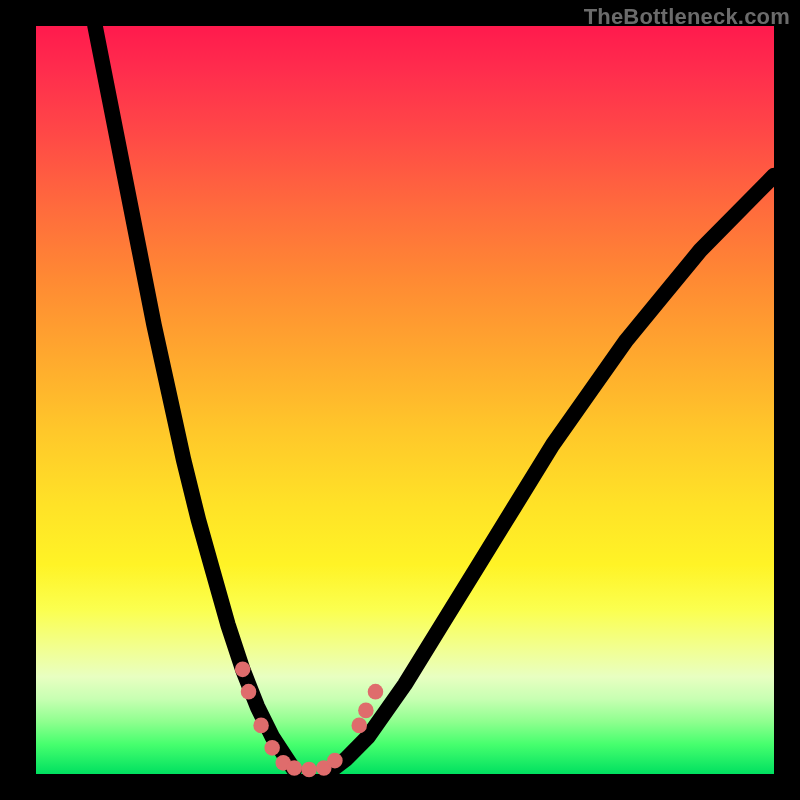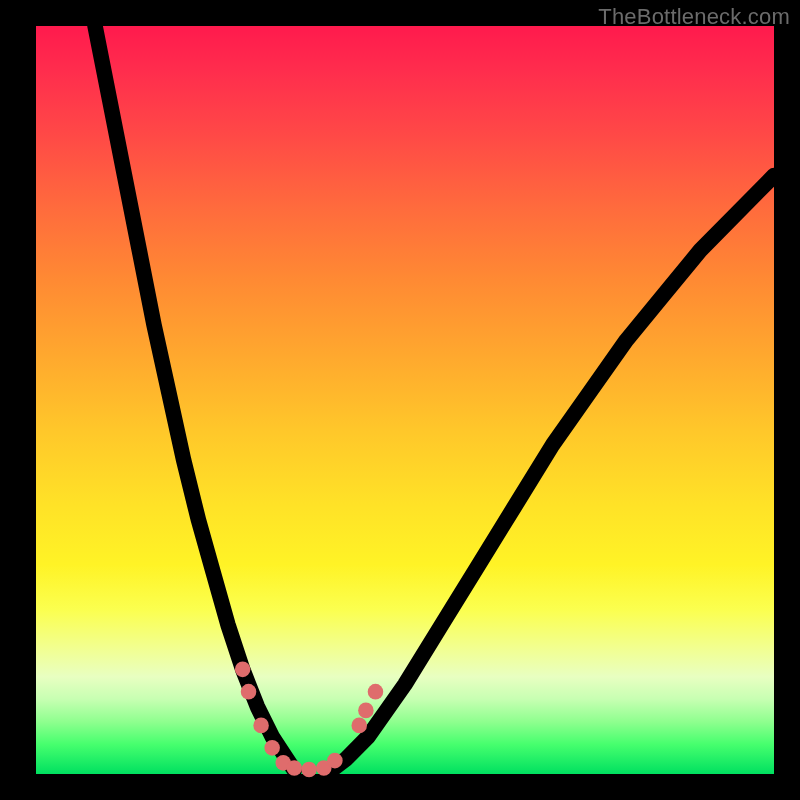--- a/index.html
+++ b/index.html
@@ -43,21 +43,21 @@
       #00e060 100%
     );
   }
   .watermark {
     position: absolute;
     top: 4px;
     right: 10px;
     font-size: 22px;
     color: #6b6b6b;
     letter-spacing: 0.2px;
-    font-weight: 400;
+    font-weight: 700;
     user-select: none;
   }
   svg.curves {
     position: absolute;
     inset: 0;
     width: 100%;
     height: 100%;
     overflow: visible;
   }
   .curve {

